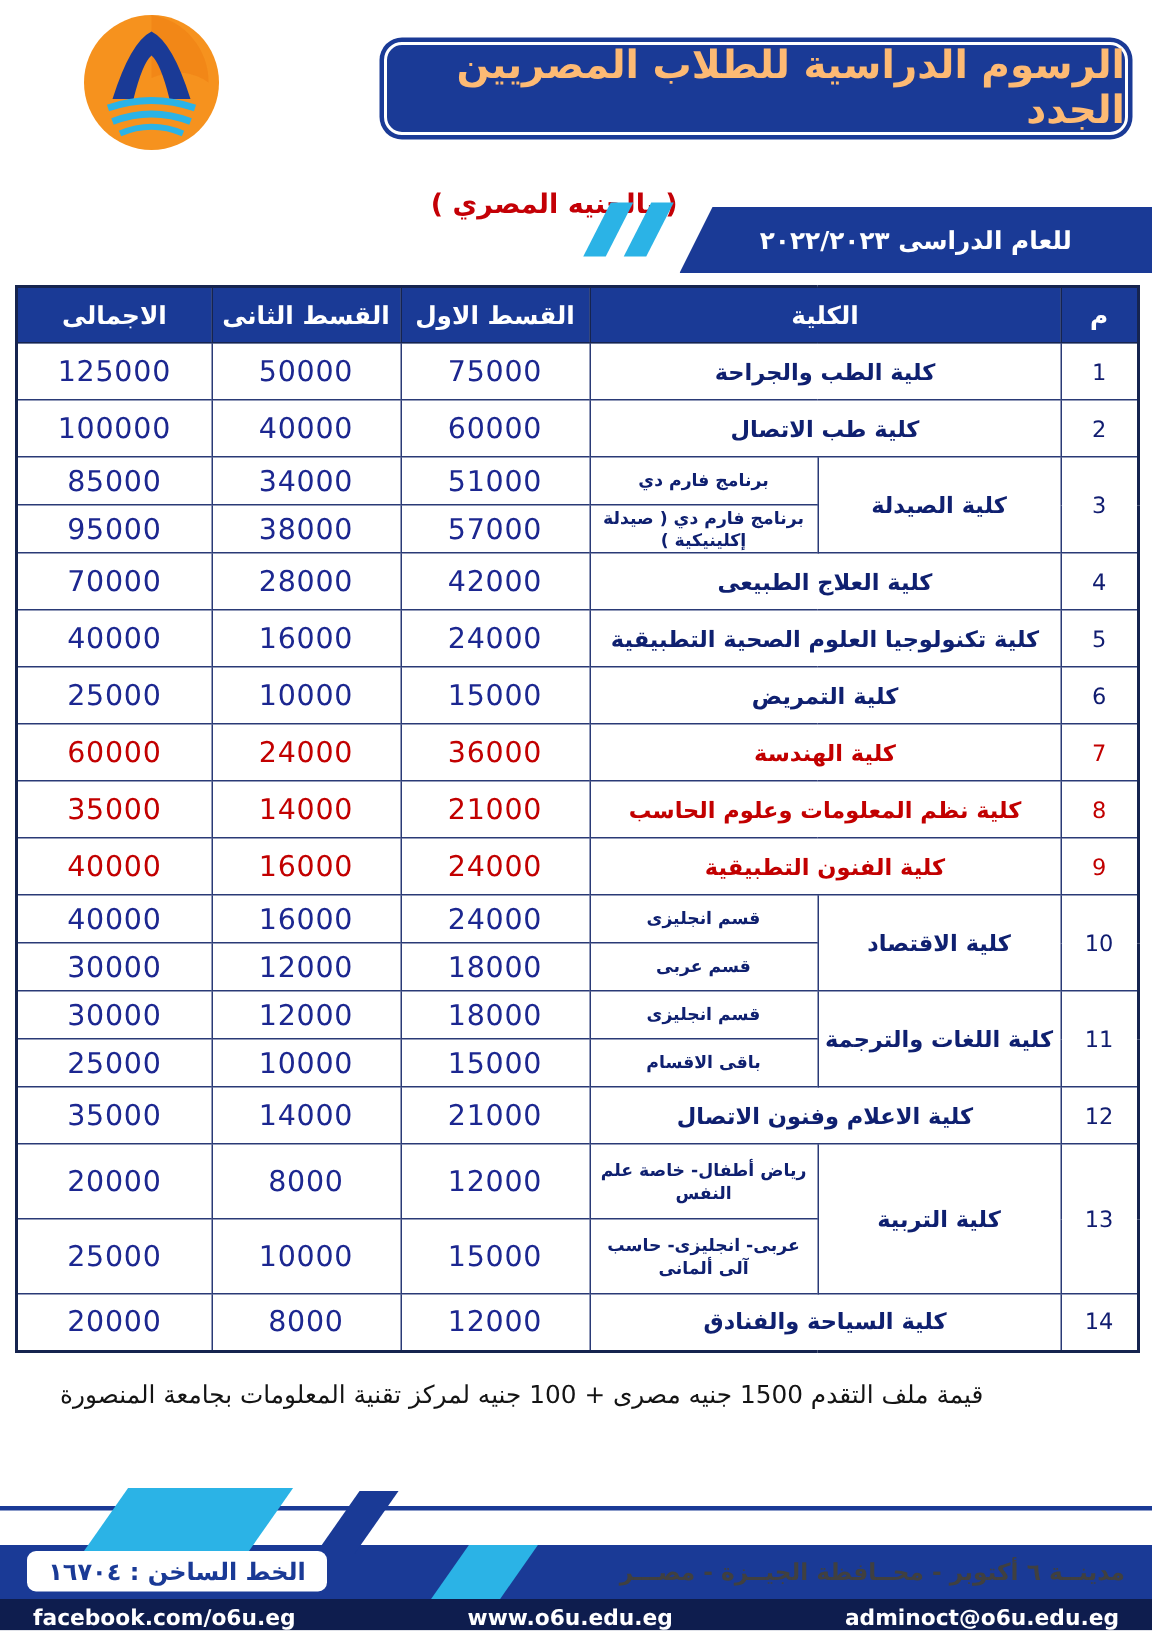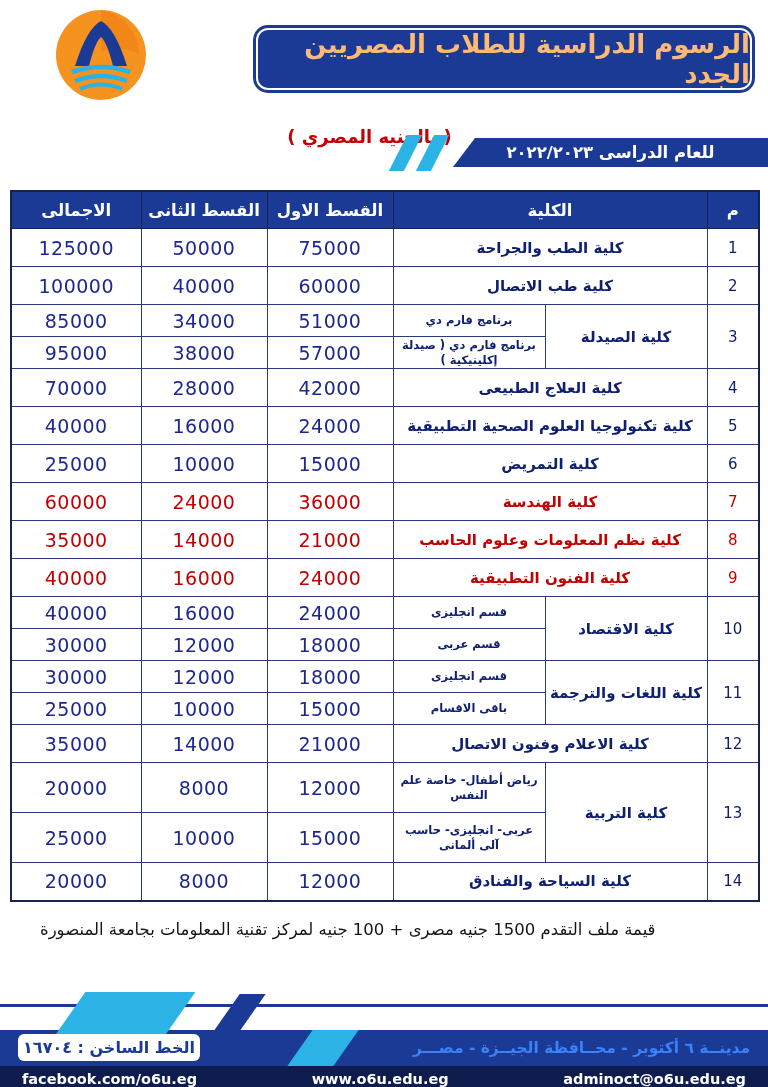--- a/index.html
+++ b/index.html
@@ -21,21 +21,21 @@
     background:#1a3a96;border:2px solid #ffffff;box-shadow:0 0 0 3px #1a3a96;
     border-radius:12px;color:#fdba74;font-weight:bold;font-size:26px;
     display:flex;align-items:center;justify-content:center;direction:rtl;
   }
   .currency-note{
     position:absolute;left:262px;top:122px;width:215px;height:28px;
     color:#c40006;font-weight:bold;font-size:18px;direction:rtl;
     display:flex;align-items:center;justify-content:center;
   }
   .year-band{
-    position:absolute;right:0;top:138px;width:315px;height:29px;
+    position:absolute;right:0;top:138px;width:315px;height:44px;
     background:#1a3a96;color:#fff;font-weight:bold;font-size:16.5px;
     display:flex;align-items:center;justify-content:center;direction:rtl;
     clip-path:polygon(22px 0,100% 0,100% 100%,0 100%);
   }
   .accent{position:absolute;background:#2bb3e6;}
   .accent.navy{background:#1a3a96;}
   
   .table-wrap{position:absolute;left:10px;top:190px;width:748px;}
   table.fees{
     width:748px;border-collapse:collapse;table-layout:fixed;direction:rtl;
@@ -62,26 +62,26 @@
   .footer-note{
     position:absolute;left:40px;right:40px;top:916px;text-align:left;
     color:#141414;font-weight:normal;font-size:16.5px;line-height:1.75;direction:rtl;
   }
   
   .divider-line{position:absolute;left:0;top:1004px;width:768px;height:2.5px;background:#1a3a96;}
   .bottom-band{
     position:absolute;left:0;top:1030px;width:768px;height:36px;background:#1a3a96;
   }
   .hotline-box{
-    position:absolute;left:18px;top:1034px;width:182px;height:27px;background:#ffffff;
+    position:absolute;left:18px;top:1034px;width:200px;height:27px;background:#ffffff;
     border-radius:6px;color:#1a3a96;font-weight:bold;font-size:16px;direction:rtl;
     display:flex;align-items:center;justify-content:center;z-index:3;
   }
   .address-text{
-    position:absolute;right:18px;top:1036px;height:24px;color:#3b82f6;font-weight:bold;
+    position:absolute;right:18px;top:1036px;height:24px;color:#404040;font-weight:bold;
     font-size:15.5px;direction:rtl;display:flex;align-items:center;z-index:3;
   }
   .bottom-bar{
     position:absolute;left:0;top:1066px;width:768px;height:21px;background:#0e1d4e;
     display:flex;align-items:flex-end;justify-content:space-between;padding:0 22px;
     box-sizing:border-box;color:#ffffff;font-weight:bold;font-size:14.5px;
   }
 </style>
 </head>
 <body>

